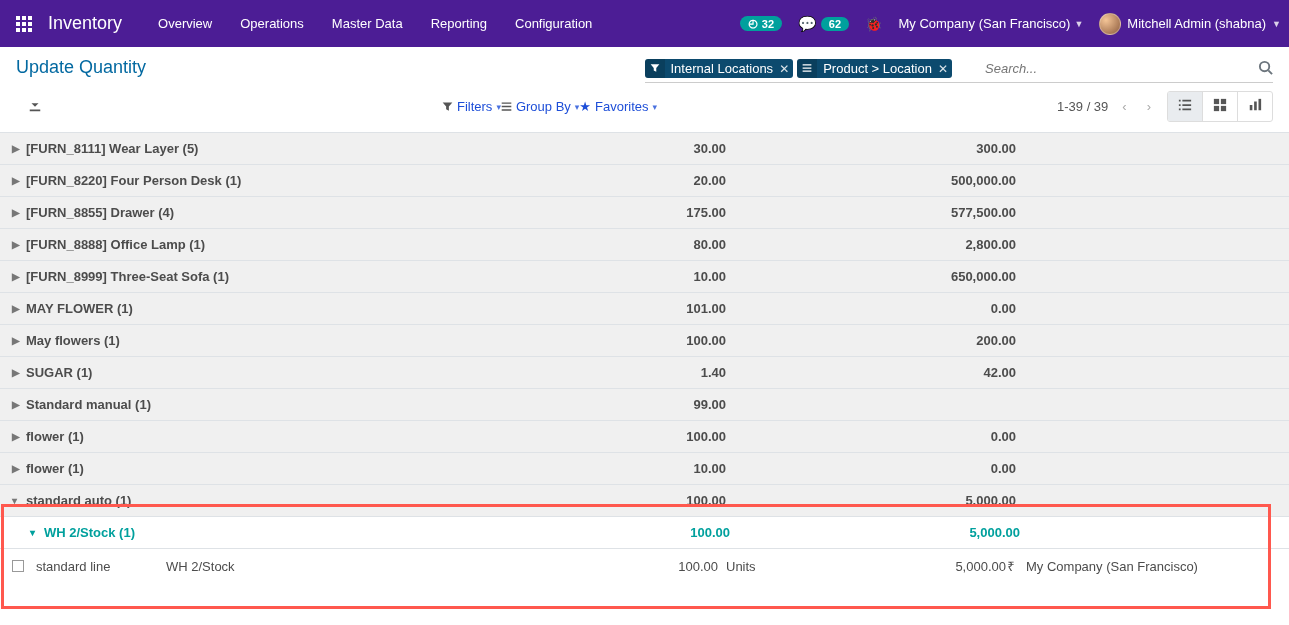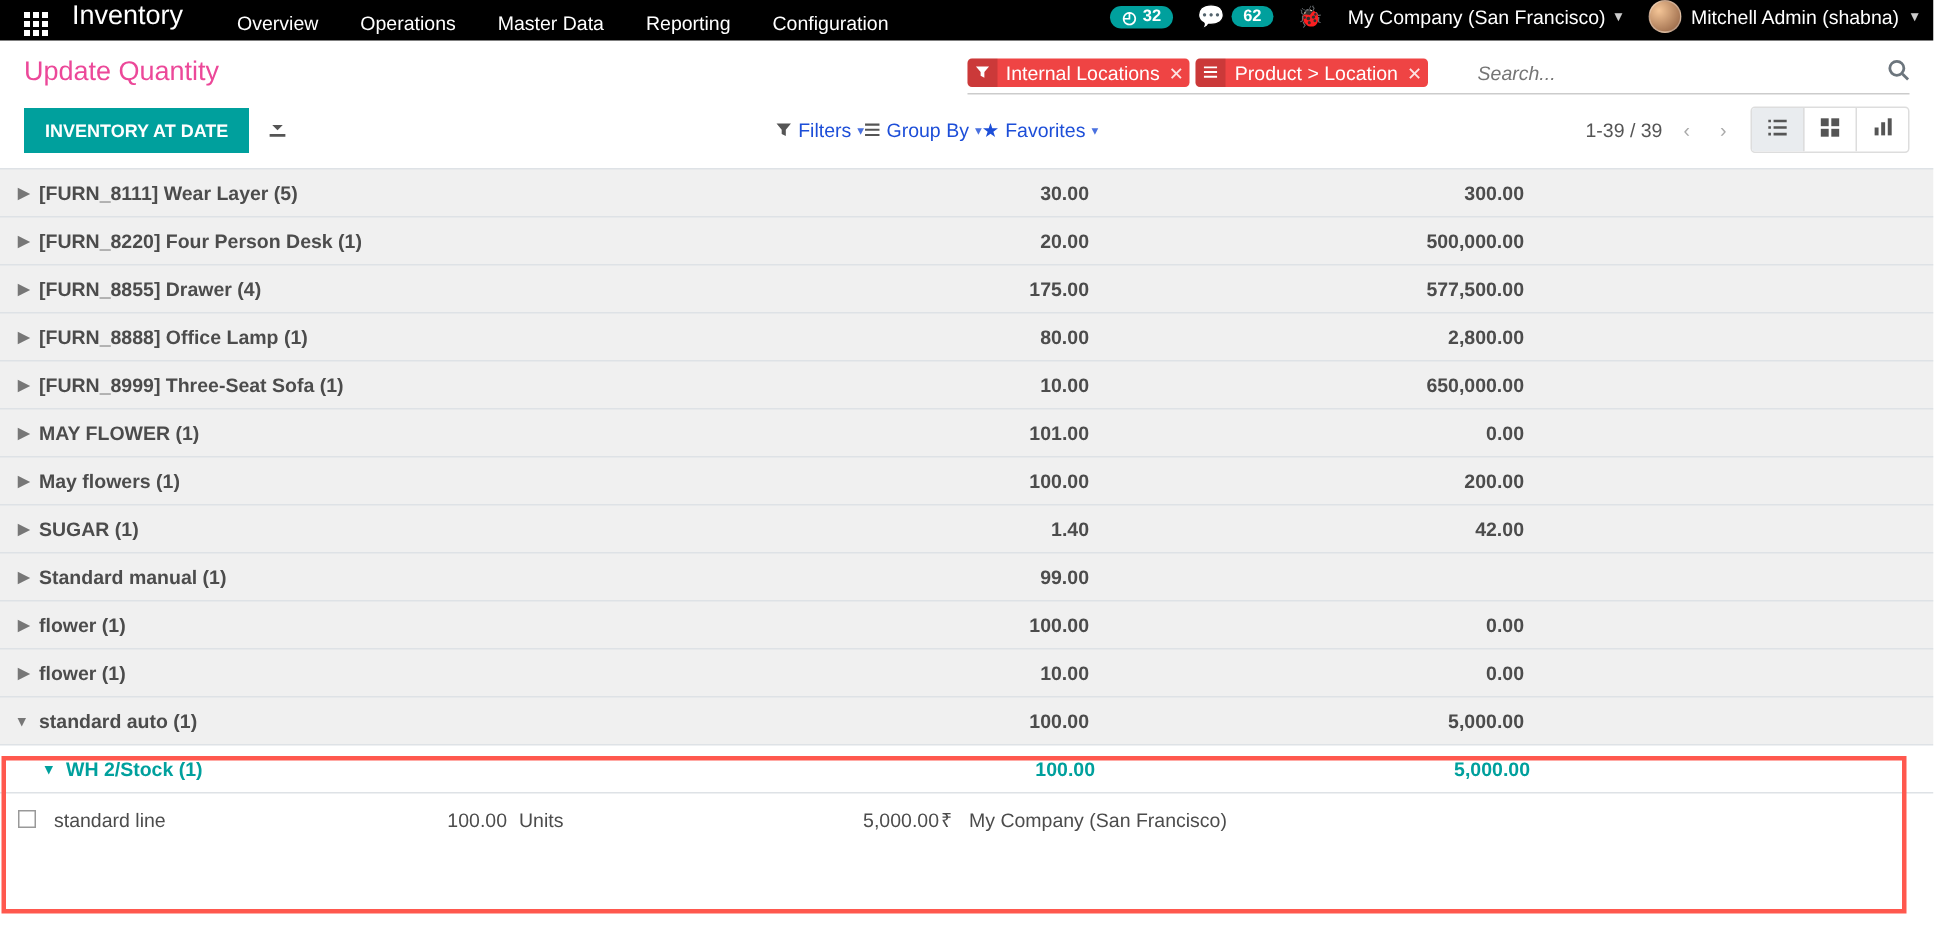--- a/index.html
+++ b/index.html
@@ -1,40 +1,40 @@
 <!DOCTYPE html>
 <html><head>
   <meta charset="utf-8">
   <style>
     * { margin: 0; padding: 0; box-sizing: border-box; font-family: -apple-system, "Helvetica Neue", Arial, sans-serif; }
     body { width: 1289px; height: 625px; overflow: hidden; background: #fff; font-size: 13px; }
 
-    .navbar { background: #000000; height: 27px; display: flex; align-items: flex-start; padding: 0 8px; color: #fff; }
+    .navbar { background: #4c1d95; height: 47px; display: flex; align-items: center; padding: 0 8px; color: #fff; }
     .apps-icon { display: grid; grid-template-columns: repeat(3, 4px); grid-template-rows: repeat(3, 4px); gap: 2px; cursor: pointer; padding: 8px; }
     .apps-icon span { background: #fff; width: 4px; height: 4px; }
     .app-title { font-size: 18px; font-weight: 500; margin-left: 8px; margin-right: 24px; }
     .nav-items { display: flex; gap: 4px; }
     .nav-item { color: #fff; padding: 8px 12px; cursor: pointer; font-size: 13px; }
     .nav-spacer { flex: 1; }
     .nav-right { display: flex; align-items: center; gap: 16px; }
     .badge-pill { border-radius: 12px; padding: 1px 8px; font-size: 11px; font-weight: bold; }
     .badge-clock { background: #00A09D; color: #fff; display: flex; align-items: center; gap: 4px; cursor: pointer; }
     .msg-icon-wrap { display: flex; align-items: center; gap: 4px; cursor: pointer; }
     .bug-icon { cursor: pointer; font-size: 14px; }
     .company { cursor: pointer; font-size: 13px; display: flex; align-items: center; gap: 4px; }
     .user { cursor: pointer; display: flex; align-items: center; gap: 6px; font-size: 13px; }
     .avatar { width: 22px; height: 22px; border-radius: 50%; background: radial-gradient(circle at 30% 30%, #f4c597, #8b5a3c); border: 1px solid rgba(255,255,255,0.3); }
     .caret-d { font-size: 9px; opacity: 0.8; }
 
     .control-panel { display: flex; padding: 10px 16px 0; border-bottom: 1px solid transparent; }
     .cp-left { flex: 1; }
     .cp-right { flex: 1; }
-    .breadcrumb { font-size: 18px; color: #ec4899; font-weight: 400; margin-bottom: 6px; }
+    .breadcrumb { font-size: 18px; color: #0369a1; font-weight: 400; margin-bottom: 6px; }
     .search-bar { display: flex; align-items: center; border-bottom: 1px solid #ccc; padding-bottom: 2px; }
-    .facet { display: inline-flex; align-items: center; background: #ef4444; color: #fff; border-radius: 3px; padding: 2px 4px 2px 6px; margin-right: 4px; font-size: 13px; }
+    .facet { display: inline-flex; align-items: center; background: #0c4a6e; color: #fff; border-radius: 3px; padding: 2px 4px 2px 6px; margin-right: 4px; font-size: 13px; }
     .facet .icon-box { background: rgba(0,0,0,0.15); padding: 2px 5px; margin: -2px 6px -2px -6px; border-radius: 3px 0 0 3px; }
     .facet-x { margin-left: 6px; cursor: pointer; font-size: 12px; opacity: 0.85; }
     .search-input { flex: 1; border: none; outline: none; font-style: italic; color: #999; padding: 4px; font-size: 13px; margin-left: 25px; }
     .search-glass { color: #6c757d; cursor: pointer; font-size: 15px; }
 
     .toolbar-row { display: flex; align-items: center; padding: 6px 16px 10px; }
     .btn-primary { background: #00A09D; color: #fff; border: none; padding: 8px 14px; font-weight: 600; font-size: 12px; cursor: pointer; text-transform: uppercase; }
     .btn-icon-export { margin-left: 12px; color: #555; cursor: pointer; font-size: 14px; }
     .toolbar-spacer { flex: 1; }
     .filter-group { display: flex; gap: 0; align-items: center; color: #1d4ed8; font-size: 13px; }
@@ -144,21 +144,20 @@
         <svg width="15" height="15" viewBox="0 0 16 16" fill="none" stroke="#6c757d" stroke-width="2">
             <circle cx="7" cy="7" r="5"></circle>
             <line x1="11" y1="11" x2="15" y2="15"></line>
           </svg>
       </span>
     </div>
   </div>
 </div>
 
 <div class="toolbar-row">
-  <button class="btn-primary">Inventory at Date</button>
   <span class="btn-icon-export">
     <svg width="14" height="14" viewBox="0 0 16 16" fill="#555">
         <path d="M8 1v9M4 6l4 4 4-4M2 13h12v2H2z"></path>
       </svg>
   </span>
   <div class="toolbar-spacer"></div>
   <div class="filter-group">
     <div class="filter-btn">
       <svg width="11" height="11" viewBox="0 0 16 16" fill="#555">
           <path d="M1 2h14l-5 6v6l-4-2V8z"></path>
@@ -322,20 +321,21 @@
   <div class="col-name-sub">
         <span>WH 2/Stock (1)</span>
       </div>
   <div class="col-qty">100.00</div>
   <div class="col-val">5,000.00</div>
   <div class="col-rest"></div>
     </div>
     <div class="data-row">
       <div class="chk"></div>
   <div class="col-p">standard line</div>
+  <div class="col-l">WH 2/Stock</div>
   <div class="col-q">100.00</div>
   <div class="col-u">Units</div>
   <div class="col-v">5,000.00</div>
   <div class="col-c">₹</div>
   <div class="col-co">My Company (San Francisco)</div>
     </div>
   </div>
 
 <div class="highlight-box"></div>
 

